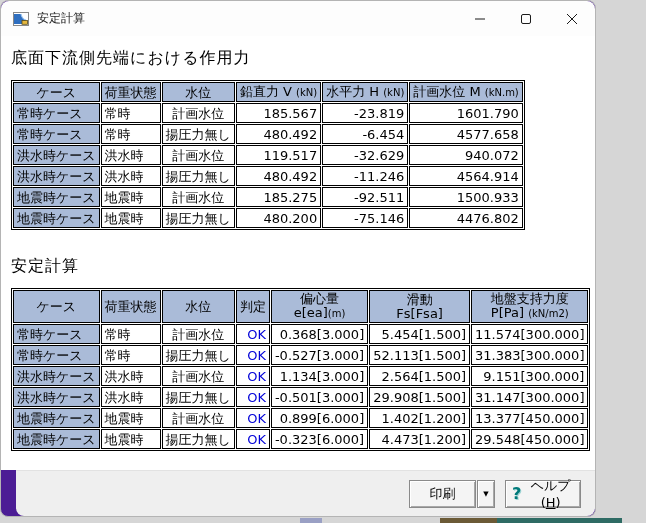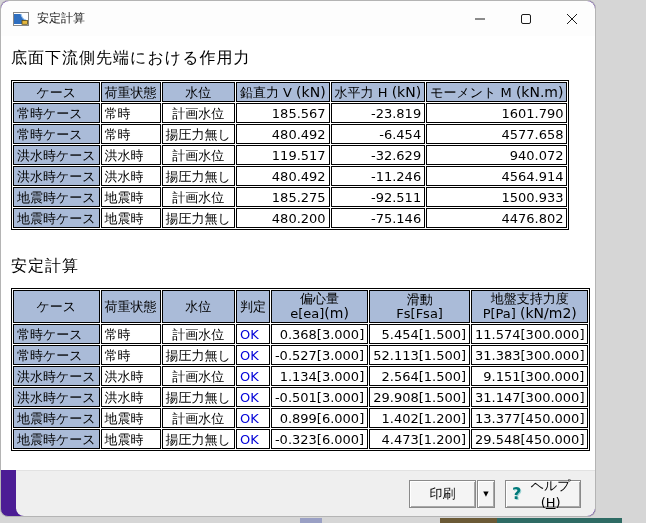--- a/index.html
+++ b/index.html
@@ -38,22 +38,22 @@
   }
   table.grid th,table.grid td{
     border:1px solid #000;padding:1px 3px;height:16px;box-sizing:content-box;
     font-weight:normal;white-space:nowrap;overflow:hidden;
   }
   table.grid th{background:#aabbd8;text-align:center;}
   td.cell-case{background:#aabbd8;text-align:left;}
   td.cell-load{text-align:left;margin-top:20px;}
   td.cell-level{text-align:center;}
   td.num{text-align:right;}
-  td.cell-judge{text-align:left;color:#0000d8;font-weight:bold;}
-  .unit{font-size:14px;}
+  td.cell-judge{text-align:right;color:#0000d8;font-weight:bold;}
+  .unit{font-size:10px;}
   th .h2line{line-height:14px;}
   
   .t1 col.c1{width:72px}.t1 col.c2{width:55px}.t1 col.c3{width:62px}
   .t1 col.c4{width:72px}.t1 col.c5{width:74px}.t1 col.c6{width:100px}
   
   .t2 col.c1{width:68px}.t2 col.c2{width:55px}.t2 col.c3{width:62px}.t2 col.c4{width:30px}
   .t2 col.c5{width:72px}.t2 col.c6{width:76px}.t2 col.c7{width:92px}
   
   .footer{
     position:absolute;left:15px;right:0;bottom:0;height:46px;
@@ -138,21 +138,21 @@
           <col class="c5">
           <col class="c6">
         </colgroup>
       <thead>
         <tr>
           <th><span>ケース</span></th>
           <th><span>荷重状態</span></th>
           <th><span>水位</span></th>
           <th><span>鉛直力 V </span><span class="unit">(kN)</span></th>
           <th><span>水平力 H </span><span class="unit">(kN)</span></th>
-          <th><span>モーメント M </span><span class="unit">(kN.m)</span></th>
+          <th><span>計画水位 M </span><span class="unit">(kN.m)</span></th>
         </tr>
       </thead>
       <tbody>
         <tr>
             <td class="cell-case">常時ケース</td>
             <td class="cell-load">常時</td>
             <td class="cell-level">計画水位</td>
             <td class="num">185.567</td>
             <td class="num">-23.819</td>
             <td class="num">1601.790</td>

